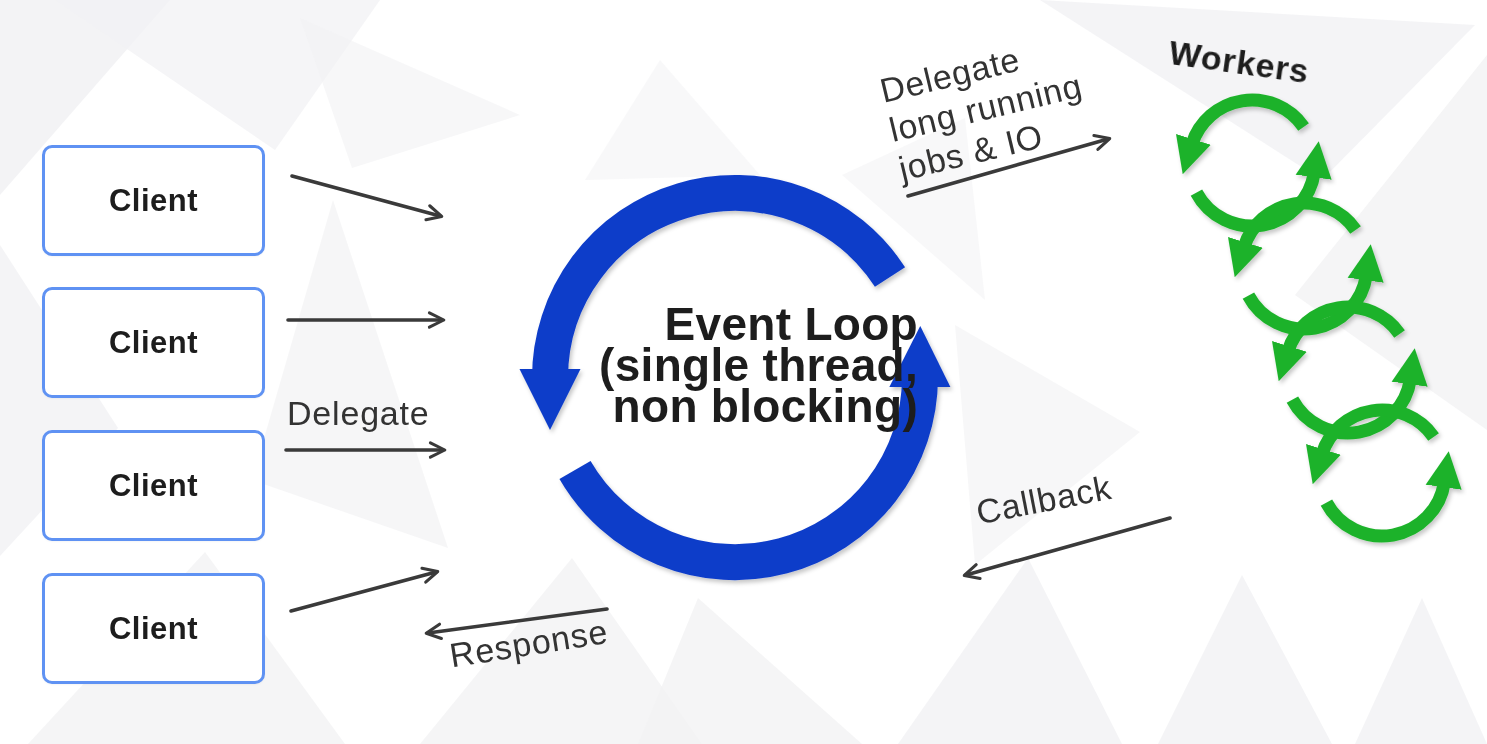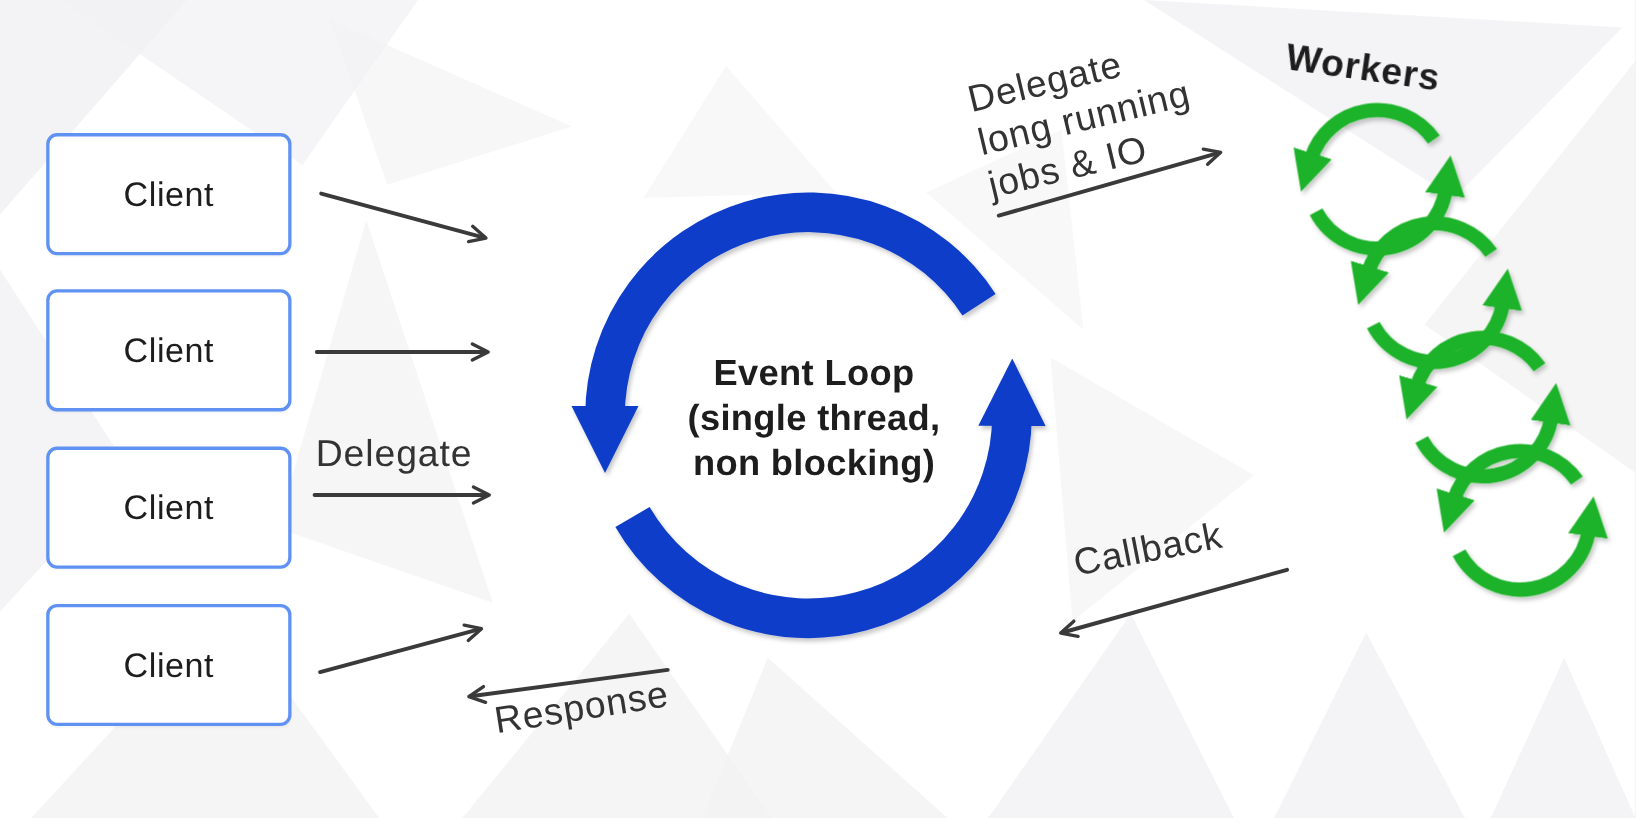--- a/index.html
+++ b/index.html
@@ -23,31 +23,32 @@
   .green-stroke{stroke:var(--worker-green);stroke-width:13;fill:none;stroke-linecap:butt;}
   .blue-fill{fill:var(--event-loop-blue);}
   .green-fill{fill:var(--worker-green);}
   .dark-line{stroke:var(--arrow-dark);stroke-width:3.6;fill:none;stroke-linecap:round;}
   .chev{fill:none;stroke:var(--arrow-dark);stroke-width:1.7;stroke-linecap:round;stroke-linejoin:round;}
 
   .client-box{
     position:absolute;left:42px;width:217px;height:105px;
     background:#fff;border:3px solid var(--client-border);border-radius:10px;
     display:flex;align-items:center;justify-content:center;
-    font-size:31px;font-weight:normal;letter-spacing:.5px;color:var(--text-dark);
+    font-size:31px;font-weight:bold;letter-spacing:.5px;color:var(--text-dark);
     box-shadow:0 1px 2px rgba(0,0,0,.04);
+    margin-top:24px;
   }
   .lbl{
     position:absolute;color:#333;font-size:34px;letter-spacing:.8px;
     line-height:38px;white-space:pre-line;transform-origin:left top;
   }
   .lbl.bold{font-weight:bold;color:var(--text-dark);}
   .event-loop-label{
-    position:absolute;left:562px;top:318px;width:356px;
-    text-align:center;font-size:33px;font-weight:bold;line-height:41px;
+    position:absolute;left:562px;top:304px;width:356px;
+    text-align:right;font-size:46px;font-weight:bold;line-height:41px;
     letter-spacing:.3px;color:var(--text-dark);white-space:pre-line;
   }
 </style>
 </head>
 <body>
 
 <div class="stage">
 
   <svg class="layer" width="1487" height="744" aria-hidden="true">
     <g>

